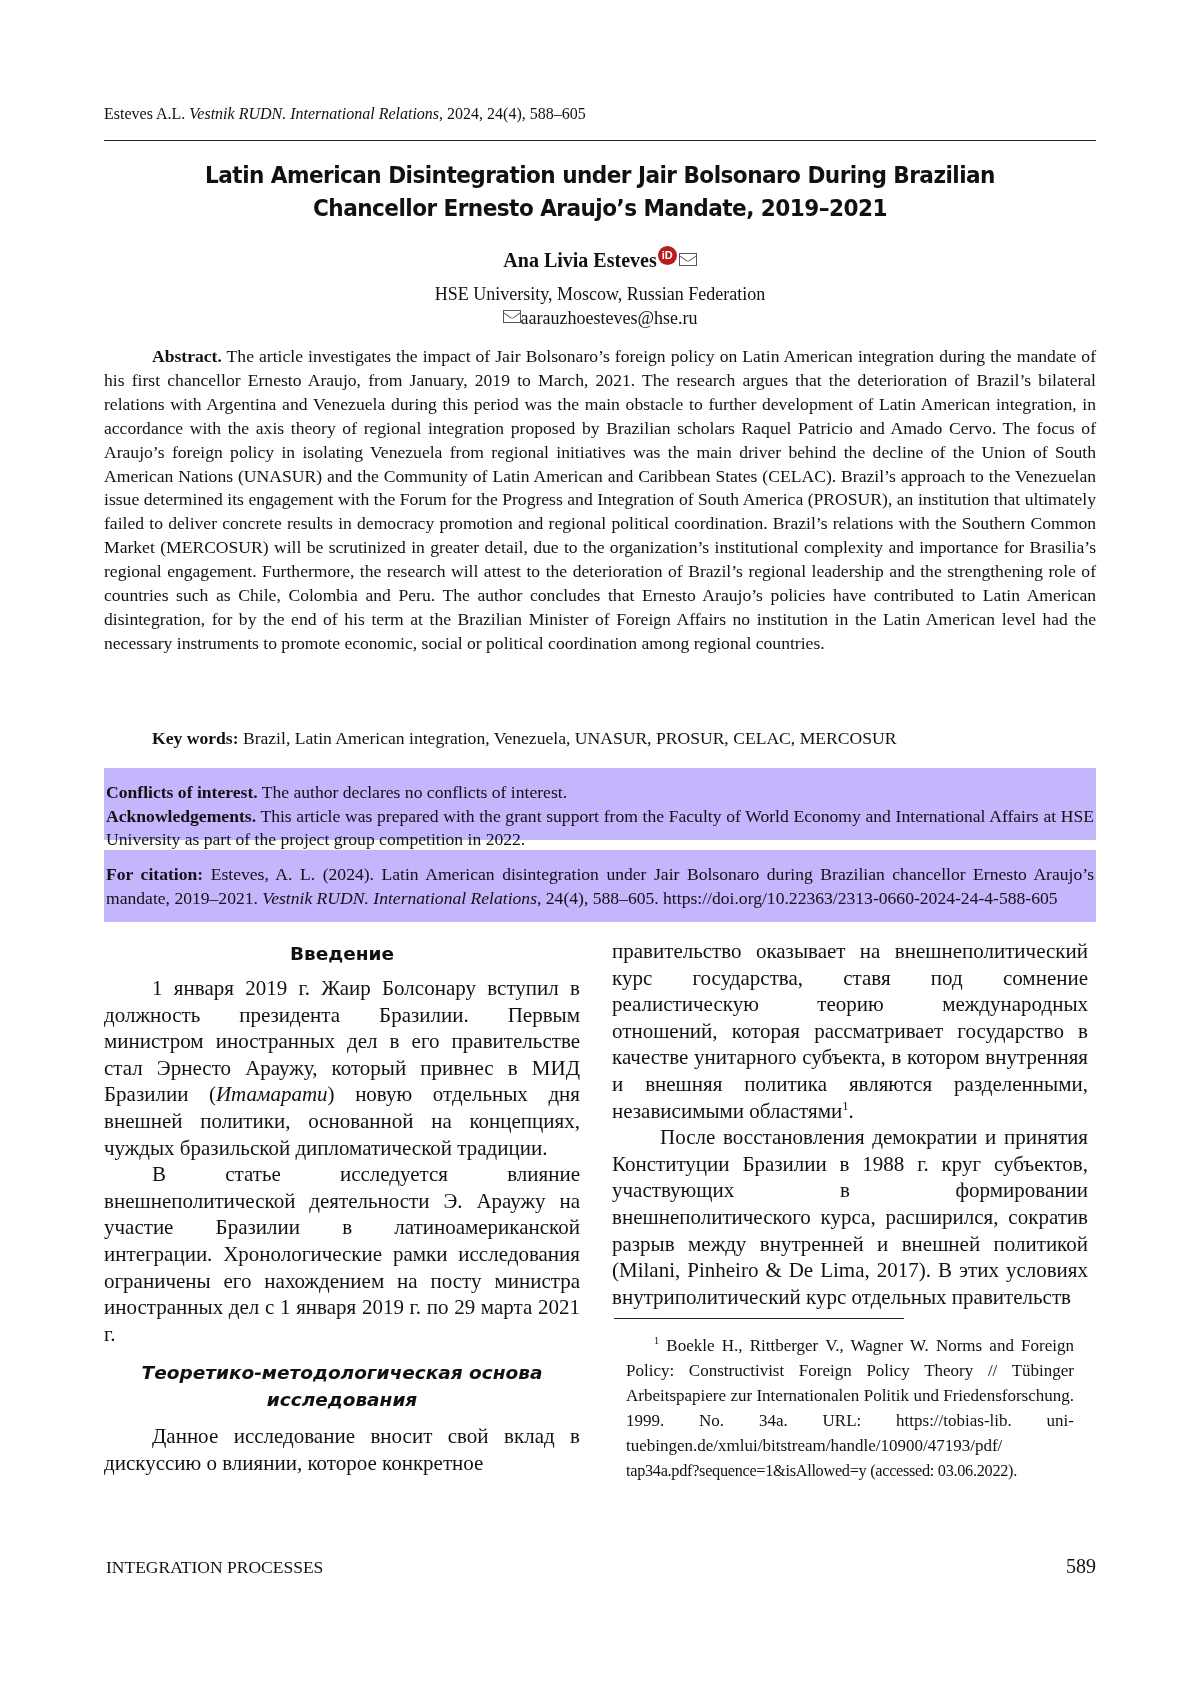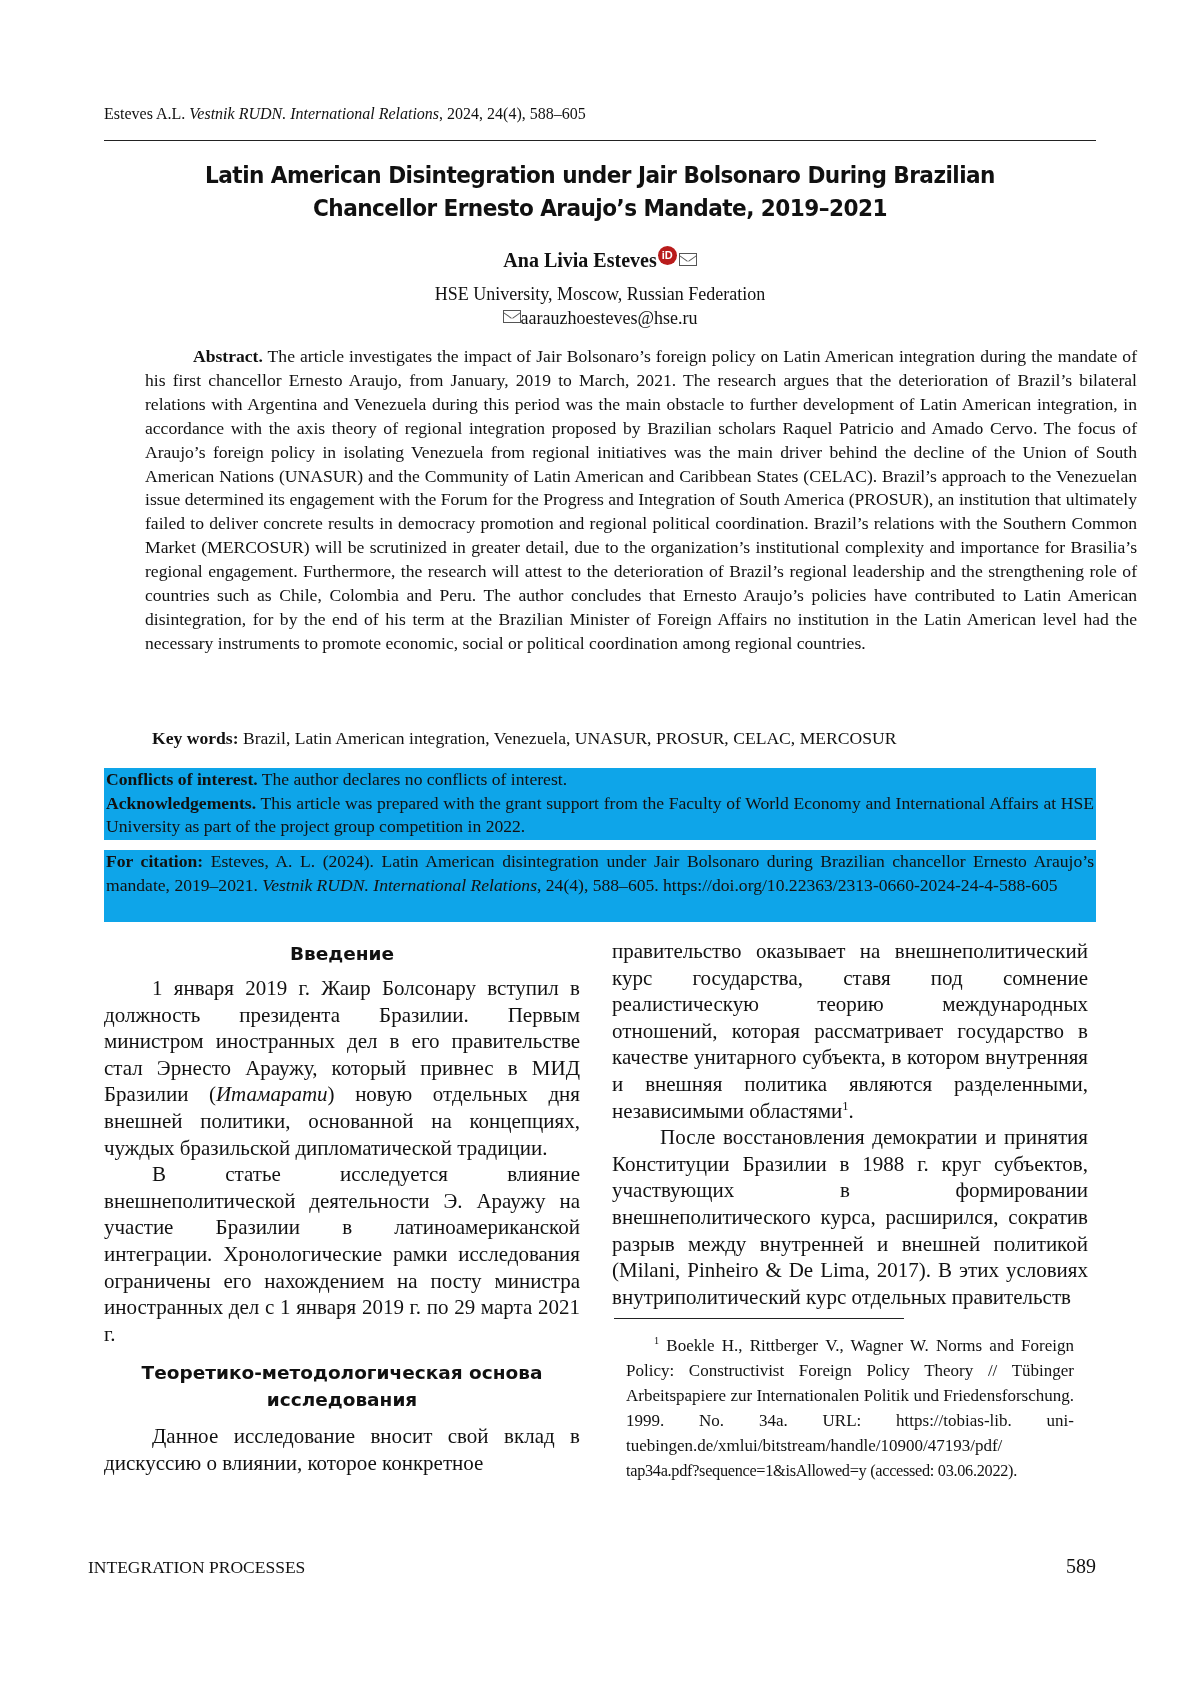--- a/index.html
+++ b/index.html
@@ -34,45 +34,45 @@
   }
   .env::before { left: -2px; transform: rotate(35deg); transform-origin: left top; top: 0; }
   .env::after { right: -2px; transform: rotate(-35deg); transform-origin: right top; top: 0; }
   .affil {
     position: absolute; left: 104px; top: 283px; width: 992px; text-align: center;
     font-size: 18px; line-height: 23px;
   }
   .email { position: absolute; left: 104px; top: 307px; width: 992px; text-align: center; font-size: 18px; line-height: 23px; }
   .abstract {
     position: absolute; left: 104px; top: 345px; width: 992px; font-size: 17.6px; line-height: 23.9px;
-    text-align: justify; text-indent: 48px; margin-left: 41px;
+    text-align: justify; text-indent: 48px;
   }
   .keywords { position: absolute; left: 104px; top: 727px; width: 992px; font-size: 17.6px; line-height: 23.9px; text-indent: 48px; }
   .box {
-    position: absolute; left: 104px; width: 992px; background: #0ea5e9; font-size: 17.6px; line-height: 23.7px;
-    text-align: justify; padding: 0 2px; box-sizing: border-box;
+    position: absolute; left: 104px; width: 992px; background: #c4b5fd; font-size: 17.6px; line-height: 23.7px;
+    text-align: justify; padding: 13px 2px; box-sizing: border-box;
   }
   .box1 { top: 768px; height: 72px; }
   .box2 { top: 850px; height: 72px; }
   .col { position: absolute; width: 476px; font-size: 21px; line-height: 26.6px; text-align: justify; }
   .col-left { left: 104px; top: 940px; }
   .col-right { left: 612px; top: 938px; }
   .col p { margin: 0; text-indent: 48px; }
   .h2 {
     font-family: "DejaVu Sans", "Liberation Sans", sans-serif; font-weight: bold; font-size: 18.5px;
     text-align: center; line-height: 27px; text-indent: 0 !important;
   }
   .h2.first { margin-bottom: 8px; }
-  .h2.second { margin: 12px 0 10px 0; }
+  .h2.second { margin: 12px 0 10px 0; font-style: italic; }
   .fn-rule { width: 290px; border-top: 1.3px solid #222; margin: 8px 0 12px 2px; }
   .footnote { font-size: 17px; line-height: 25px; text-align: justify; }
   .footnote p { text-indent: 28px; margin: 14px; }
   .footnote .last { font-size: 16.3px; letter-spacing: -0.3px; }
   sup { font-size: 60%; line-height: 0; vertical-align: super; }
-  .footer-left { position: absolute; left: 88px; top: 1556px; font-size: 17.5px; line-height: 22px; }
+  .footer-left { position: absolute; left: 106px; top: 1556px; font-size: 17.5px; line-height: 22px; }
   .footer-right { position: absolute; right: 104px; top: 1554px; font-size: 20px; line-height: 24px; }
   i { font-style: italic; }
   b { font-weight: bold; }
 </style>
 </head>
 <body>
 
 <div class="page serif">
 
   <div class="header serif">

